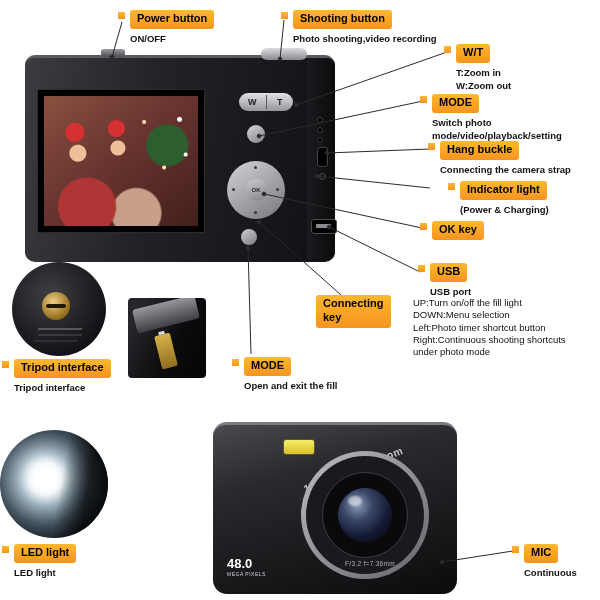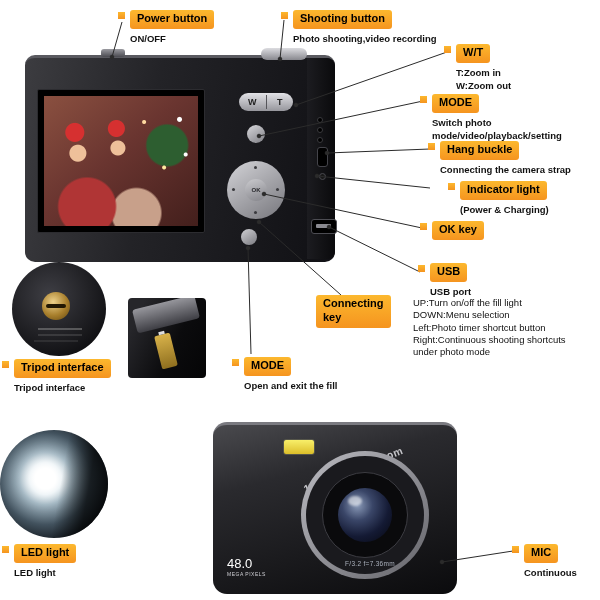--- a/index.html
+++ b/index.html
@@ -123,21 +123,21 @@
   .lens-ring2{position:absolute;left:5px;top:5px;right:5px;bottom:5px;border-radius:50%;background:#1a1a1e;}
   .lens-ring3{position:absolute;left:16px;top:16px;right:16px;bottom:16px;border-radius:50%;
      background:#0a0a0c;border:1px solid #3c3c42;box-sizing:border-box;}
   .lens-glass{position:absolute;left:32px;top:32px;right:32px;bottom:32px;border-radius:50%;
      background:radial-gradient(circle at 36% 32%,#8a9ab8 0%,#3a4668 30%,#141a34 62%,#05060e 100%);}
   .lens-highlight{position:absolute;left:10px;top:8px;width:14px;height:10px;border-radius:50%;
      background:rgba(255,255,255,.55);filter:blur(1px);}
   .lens-spec{position:absolute;left:14px;top:104px;width:100px;text-align:center;font-size:6.5px;
      color:#aab0bc;letter-spacing:.3px;}
   .mp-block{position:absolute;left:14px;top:132px;color:#fff;line-height:1;}
-  .mp-value{font-size:13px;font-weight:normal;}
+  .mp-value{font-size:13px;font-weight:bold;}
   .mp-label{font-size:5px;color:#cfcfd4;letter-spacing:.5px;margin-top:2px;}
 </style>
 </head>
 <body>
 
 <div class="stage">
 
   <svg class="lines" width="600" height="600" viewBox="0 0 600 600">
     <g stroke="#2b2b2b" stroke-width="1" fill="#2b2b2b">
       <line x1="122" y1="22" x2="112" y2="57"></line>

